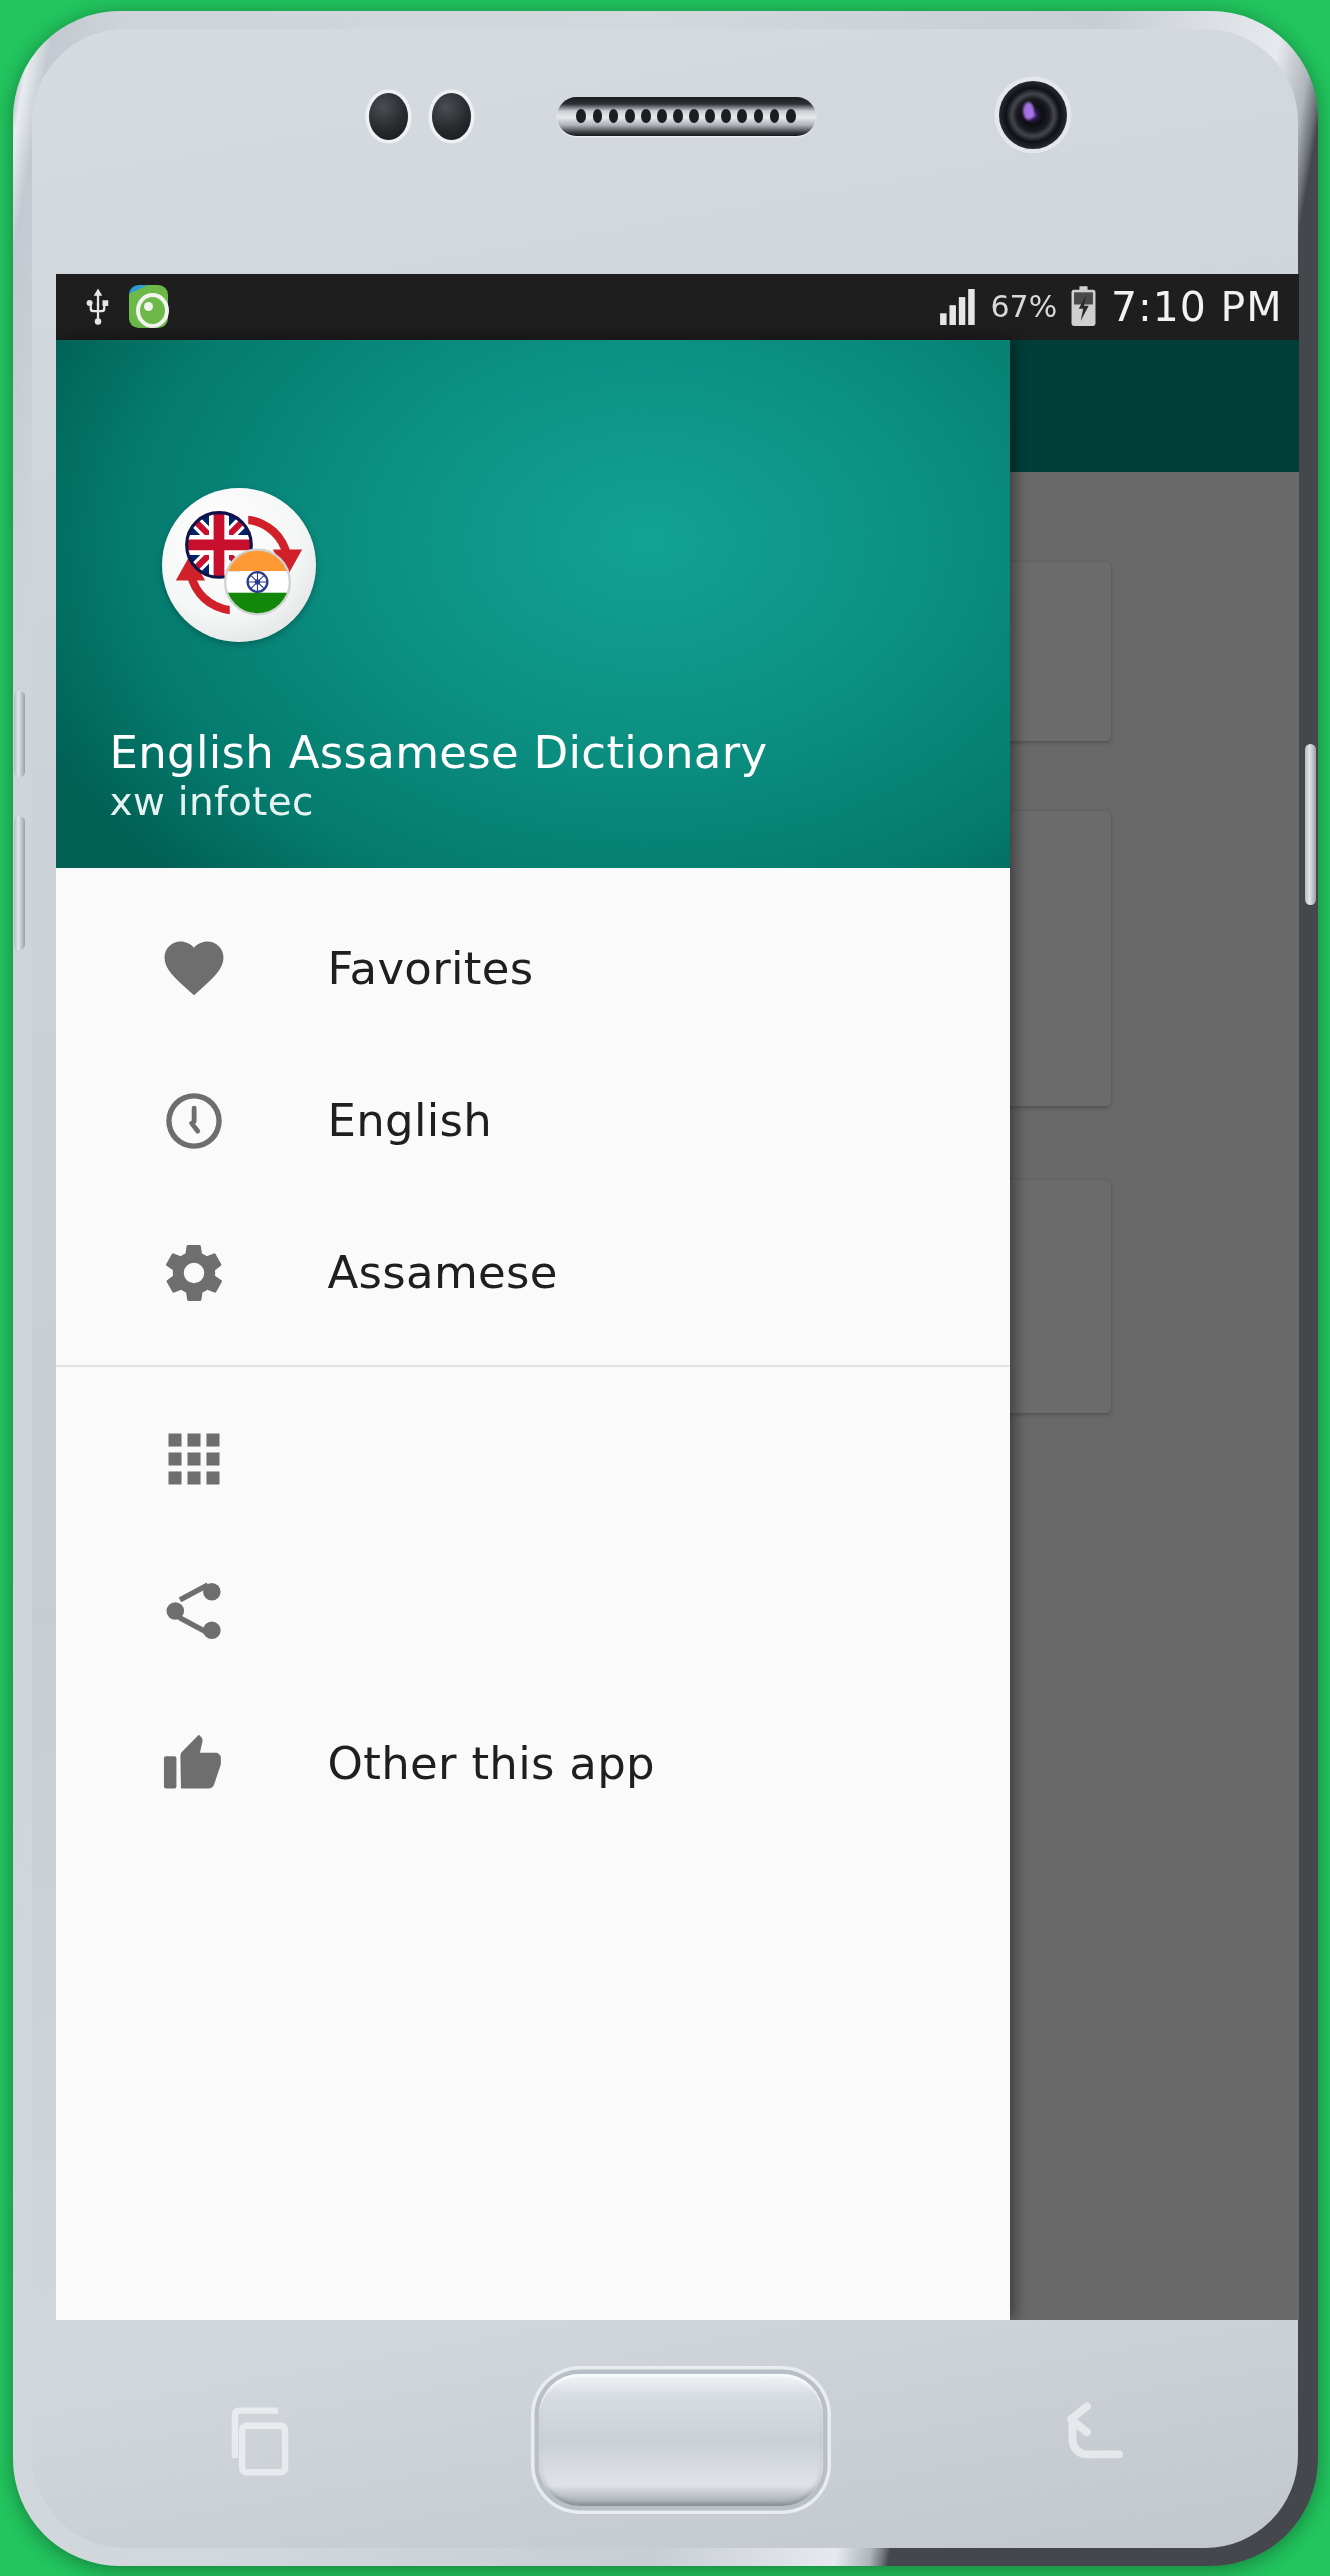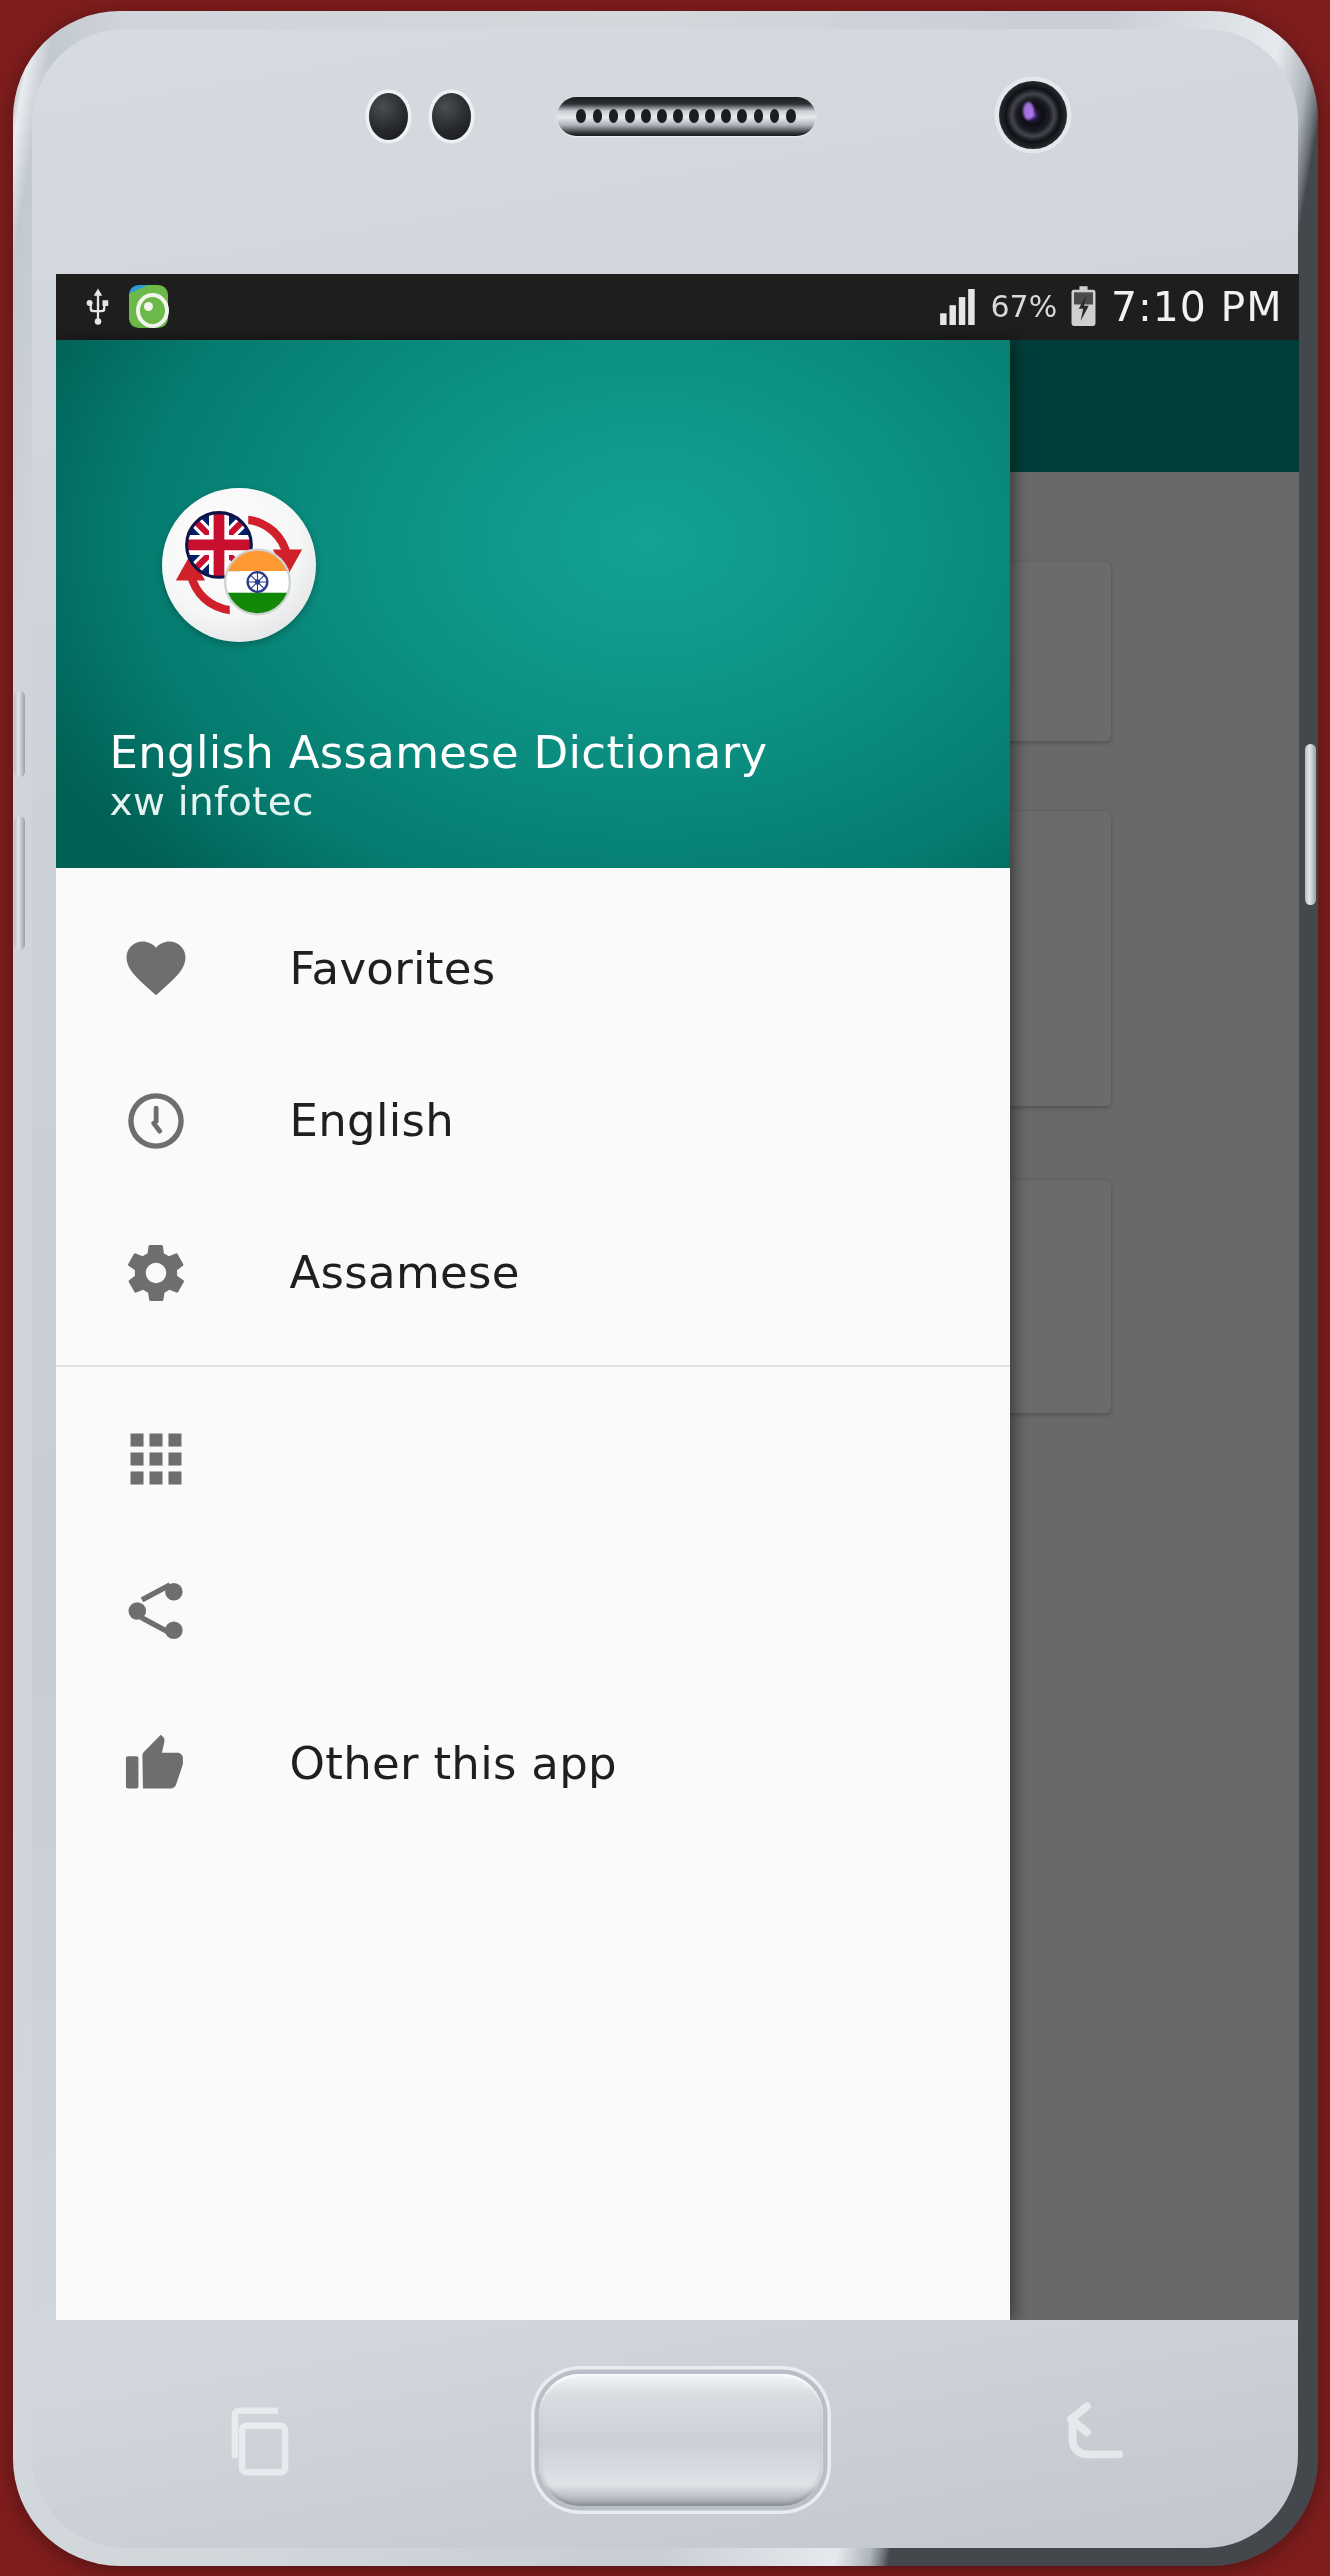--- a/index.html
+++ b/index.html
@@ -7,21 +7,21 @@
   body{
     background:#ffffff;
     font-family:"DejaVu Sans", sans-serif;
     overflow:hidden;
     position:relative;
   }
 
   
   #device{
     position:absolute; left:0; top:0; width:1330px; height:2576px;
-    background:#7f1d1d;
+    background:#22c55e;
   }
   .phone-body{
     position:absolute;
     left:12.5px; top:10.7px; width:1305px; height:2555px;
     border-radius:107px;
     background:
       linear-gradient(100deg,
         #5b6066 0px, #9ca2a9 9px, #e9edf1 23px, #c3c9d0 43px,
         #cfd4da 107px, #d3d8dd 626px, #c9ced5 1073px,
         #e6eaee 1252px, #aeb4bb 1286px, #6d7278 1299px, #44484d 1305px);
@@ -197,21 +197,21 @@
   #drawer-app-author{
     font-family:"DejaVu Sans", sans-serif;
     font-size:39px; color:#e5f3f1; line-height:1.25; margin-top:0;
     letter-spacing:0.3px;
   }
 
   #drawer-list{ flex:1; background:#fafafa; padding-top:9px; }
   .drawer-group{ padding:16px 0; }
   .drawer-item{
     display:flex; align-items:center; height:152px;
-    padding-left:66px; cursor:pointer;
+    padding-left:104px; cursor:pointer;
   }
   .drawer-item .di-icon{
     width:68px; height:68px; flex:0 0 auto;
     display:flex; align-items:center; justify-content:center;
     color:#6e6e6e;
   }
   .drawer-item .di-icon svg{ width:100%; height:100%; display:block; fill:#6e6e6e; }
   .drawer-item .di-label{
     margin-left:100px;
     font-family:"DejaVu Sans", sans-serif;

